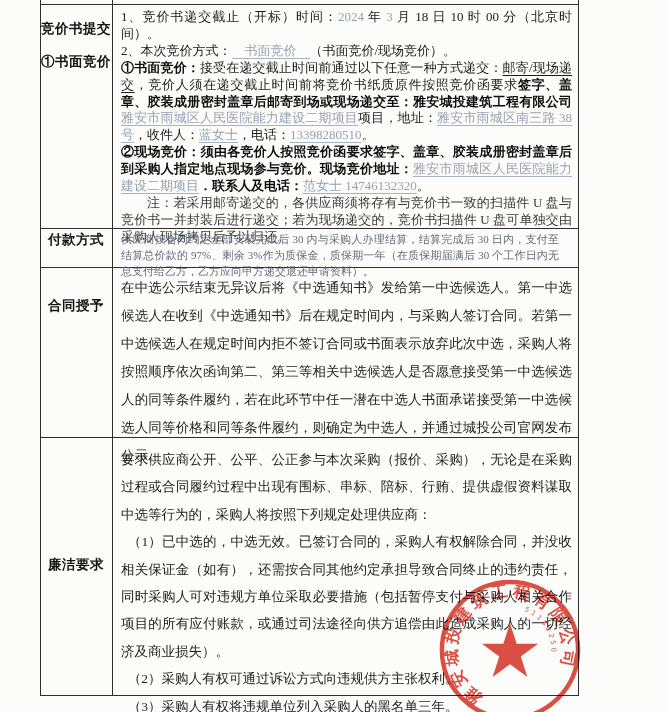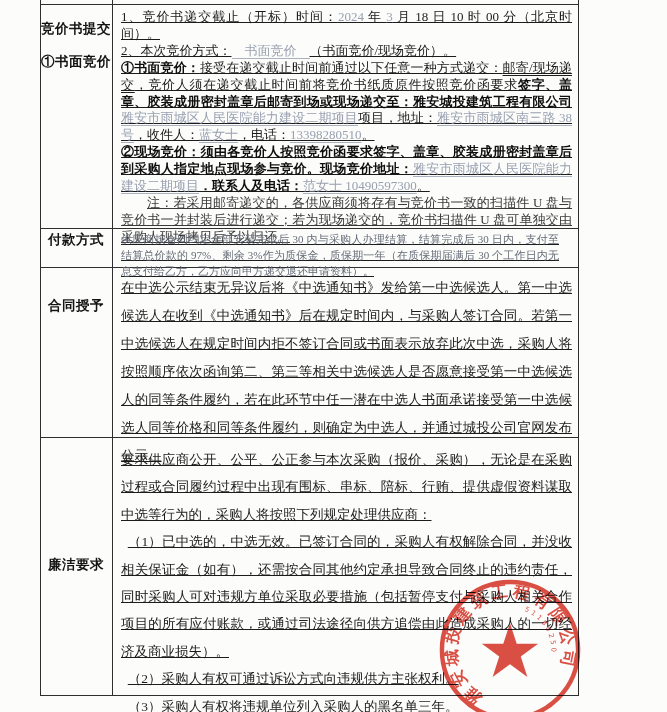--- a/index.html
+++ b/index.html
@@ -28,21 +28,21 @@
     font-size:13.5px;font-weight:600;letter-spacing:.5px;
     text-align:center;color:#141414;
   }
   .label-line{line-height:33px;}
   .content-cell{
     left:72px;width:467px;
     padding:5px 7px 0 9px;
     font-size:13px;line-height:16.9px;
     text-align:justify;
   }
-  .para{margin:0;text-decoration:underline;}
+  .para{margin:0;}
   .note-para{color:#3a3a3a;text-indent:2em;}
   .pay-cell{padding:3px 20px 0 9px;font-size:11px;line-height:16px;}
   .big-cell{font-size:13.5px;line-height:28px;}
   .r3{padding-top:7px;}
   .r4{padding-top:9px;line-height:27.4px;}
   .num-para{text-indent:.5em;}
   .sg-n{}
   .sg-b{font-weight:bold;color:#0e0e0e;}
   .sg-f{color:var(--fill);}
   .sg-u{text-decoration:underline;text-underline-offset:3px;}
@@ -69,21 +69,21 @@
   <div class="hline" style="top:695px;"></div>
 
   <div class="cell label-cell" style="top:12px;height:216px;">
     <div class="label-line">竞价书提交</div>
     <div class="label-line">①书面竞价</div>
   </div>
   <div class="cell content-cell" style="top:4px;height:224px;">
     <p class="para"><span class="sg-n">1、竞价书递交截止（开标）时间：</span><span class="sg-f">2024</span><span class="sg-n"> 年 </span><span class="sg-f">3</span><span class="sg-n"> 月 18 日 10 时 00 分（北京时间）。</span></p>
     <p class="para"><span class="sg-n">2、本次竞价方式：</span><span class="sg-fup">书面竞价</span><span class="sg-n">（书面竞价/现场竞价）。</span></p>
     <p class="para"><span class="sg-b">①书面竞价：</span><span class="sg-n">接受在递交截止时间前通过以下任意一种方式递交：</span><span class="sg-u">邮寄/现场递交</span><span class="sg-n">，竞价人须在递交截止时间前将竞价书纸质原件按照竞价函要求</span><span class="sg-b">签字、盖章、胶装成册密封盖章后邮寄到场或现场递交至：雅安城投建筑工程有限公司</span><span class="sg-fu">雅安市雨城区人民医院能力建设二期项目</span><span class="sg-n">项目，地址：</span><span class="sg-fu">雅安市雨城区南三路 38 号</span><span class="sg-n">，收件人：</span><span class="sg-fu">蓝女士</span><span class="sg-n">，电话：</span><span class="sg-fu">13398280510</span><span class="sg-n">。</span></p>
-    <p class="para"><span class="sg-b">②现场竞价：</span><span class="sg-b">须由各竞价人按照竞价函要求签字、盖章、胶装成册密封盖章后到采购人指定地点现场参与竞价。现场竞价地址：</span><span class="sg-fu">雅安市雨城区人民医院能力建设二期项目</span><span class="sg-b">．联系人及电话：</span><span class="sg-fu">范女士 10490597300</span><span class="sg-n">。</span></p>
+    <p class="para"><span class="sg-b">②现场竞价：</span><span class="sg-b">须由各竞价人按照竞价函要求签字、盖章、胶装成册密封盖章后到采购人指定地点现场参与竞价。现场竞价地址：</span><span class="sg-fu">雅安市雨城区人民医院能力建设二期项目</span><span class="sg-b">．联系人及电话：</span><span class="sg-fu">范女士 14746132320</span><span class="sg-n">。</span></p>
     <p class="para note-para"><span class="sg-n">注：若采用邮寄递交的，各供应商须将存有与竞价书一致的扫描件 U 盘与竞价书一并封装后进行递交；若为现场递交的，竞价书扫描件 U 盘可单独交由采购人现场拷贝后予以归还。</span></p>
   </div>
 
   <div class="cell label-cell" style="top:231px;height:36px;">
     <div class="label-line" style="line-height:18px;">付款方式</div>
   </div>
   <div class="cell content-cell pay-cell" style="top:228px;height:39px;">
     <p class="para"><span class="sg-p">供应商按合同约定全部安装完成后 30 内与采购人办理结算，结算完成后 30 日内，支付至结算总价款的 97%、剩余 3%作为质保金，质保期一年（在质保期届满后 30 个工作日内无息支付给乙方，乙方应向甲方递交退还申请资料）。</span></p>
   </div>
 

